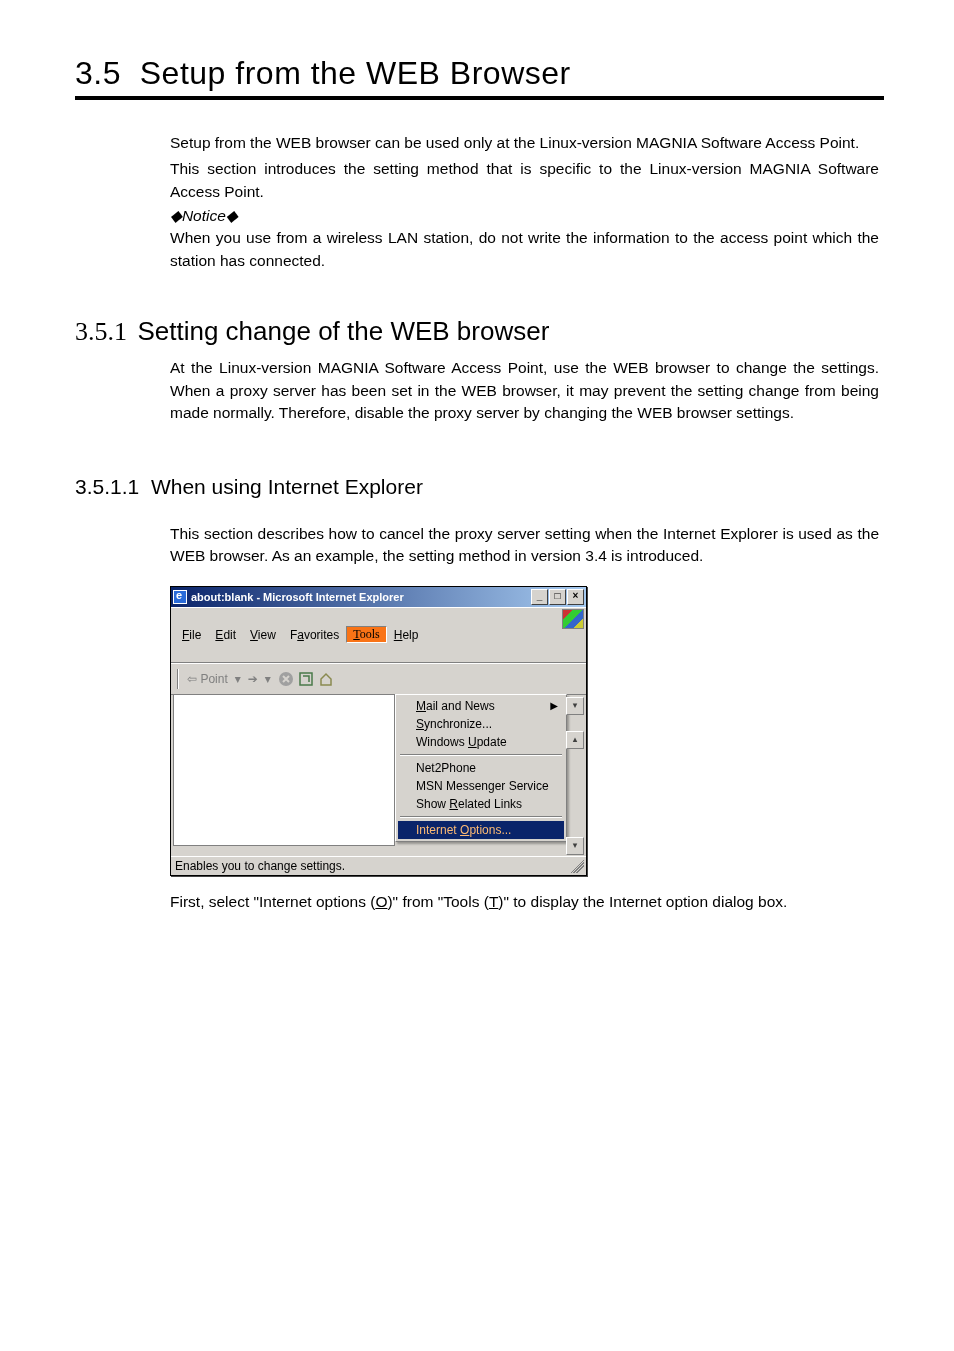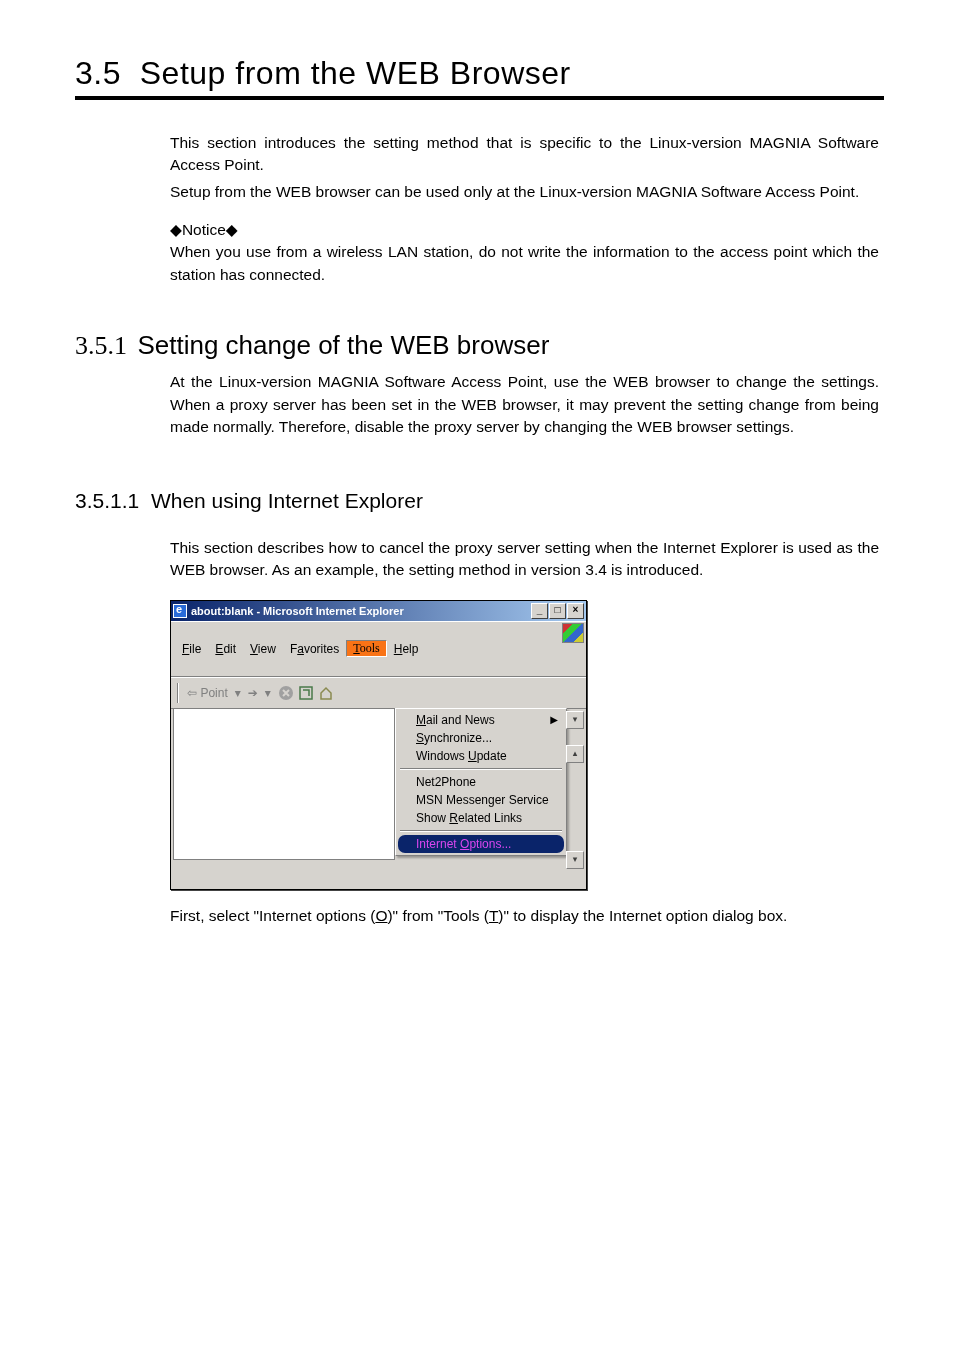--- a/index.html
+++ b/index.html
@@ -32,22 +32,23 @@
     margin-right: 5px;
   }
   .para {
     font-size: 15.5px;
     line-height: 1.45;
     text-align: justify;
     margin: 0 0 4px 0;
   }
   .notice-label {
     font-size: 15.5px;
-    margin-top: 18px;
+    margin-top: 4px;
     margin-bottom: 2px;
+    font-style: italic;
   }
   .h2-wrap {
     margin-top: 44px;
     margin-bottom: 10px;
   }
   .h2-num {
     font-family: "Times New Roman", Times, serif;
     font-size: 26px;
     font-weight: 400;
     text-align: right;
@@ -196,22 +197,21 @@
     padding: 2px;
     font-size: 12px;
   }
   .dm-item {
     padding: 2px 18px 2px 18px;
     position: relative;
     white-space: nowrap;
   }
   .dm-item.sel {
     background: #0a246a;
-    color: #d946ef;
-    border-radius: 7px;
+    color: #fdba74;
   }
   .dm-arrow {
     position: absolute;
     right: 6px; top: 3px;
     font-size: 10px;
   }
   .dm-sep {
     margin: 3px 2px;
     border-top: 1px solid #808080;
     border-bottom: 1px solid #fff;
@@ -255,22 +255,22 @@
 <body>
 
 <div class="page">
   <h1 class="h1">
     <span>3.5</span>&nbsp;
     <span>Setup from the WEB Browser</span>
   </h1>
   <hr class="h1-rule">
 
   <div class="body-block">
+    <p class="para">Setup from the WEB browser can be used only at the Linux-version MAGNIA Software Access Point.</p>
     <p class="para">This section introduces the setting method that is specific to the Linux-version MAGNIA Software Access Point.</p>
-    <p class="para">Setup from the WEB browser can be used only at the Linux-version MAGNIA Software Access Point.</p>
     <p class="notice-label">◆Notice◆</p>
     <p class="para">When you use from a wireless LAN station, do not write the information to the access point which the station has connected.</p>
   </div>
 
   <div class="h2-wrap">
     <span class="h2-num">3.5.1</span>
     <span class="h2-title">Setting change of the WEB browser</span>
   </div>
   <div class="body-block">
     <p class="para">At the Linux-version MAGNIA Software Access Point, use the WEB browser to change the settings.  When a proxy server has been set in the WEB browser, it may prevent the setting change from being made normally.  Therefore, disable the proxy server by changing the WEB browser settings.</p>
@@ -339,20 +339,24 @@
           <div class="dm-sep"></div>
           <div class="dm-item">Net2Phone</div>
           <div class="dm-item">MSN Messenger Service</div>
           <div class="dm-item">Show <span class="u">R</span>elated Links</div>
           <div class="dm-sep"></div>
           <div class="dm-item sel">Internet <span class="u">O</span>ptions...</div>
         </div>
         <div class="scroll-stub scroll-up">▾</div>
         <div class="scroll-stub scroll-upmid">▴</div>
         <div class="scroll-stub scroll-dn">▾</div>
+        <div class="statusbar">
+          <span>Enables you to change settings.</span>
+          <div class="grip"></div>
+        </div>
       </div>
     </div>
   </div>
 
   <p class="caption">
     <span>First, select "Internet options (</span><span class="u">O</span><span>)" from "Tools (</span><span class="u">T</span><span>)" to display the Internet option dialog box.</span>
   </p>
 </div>
 
 </body></html>

